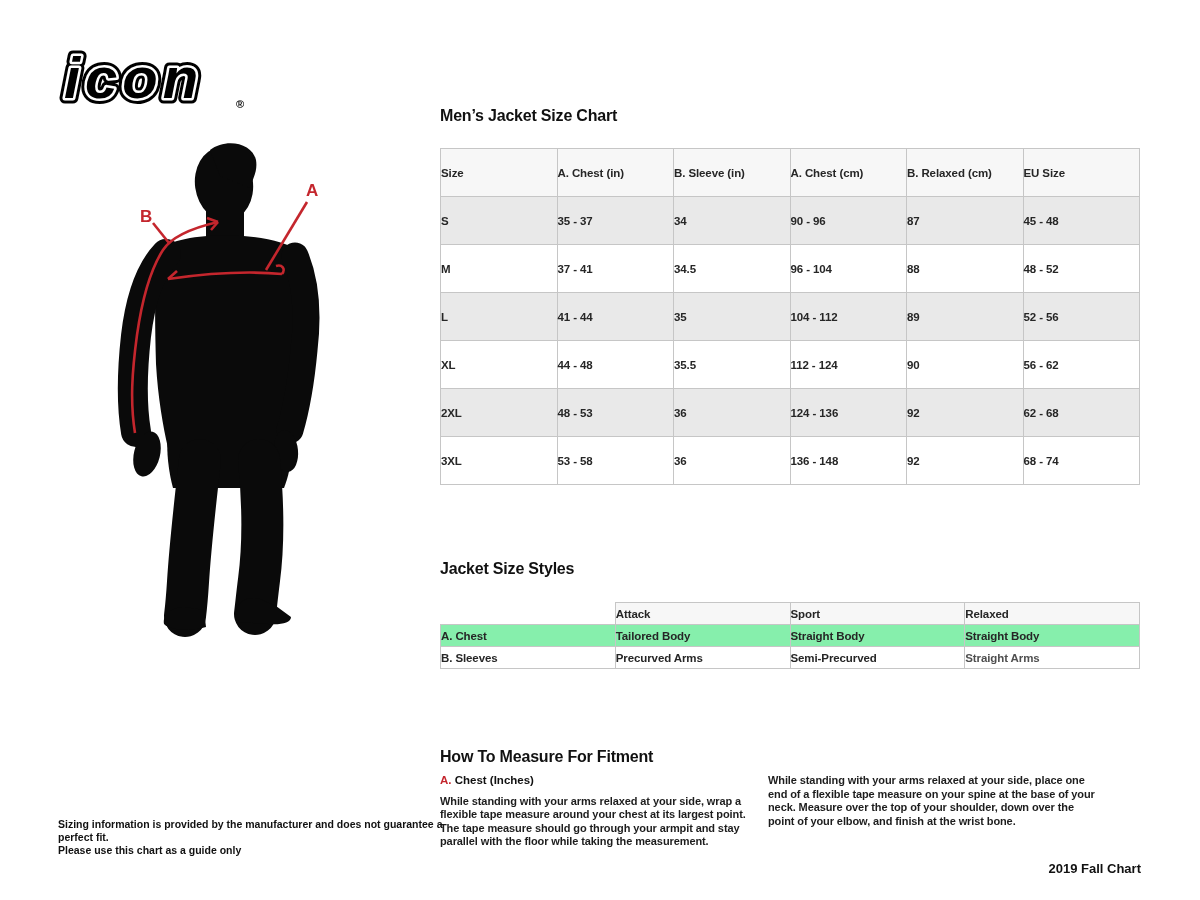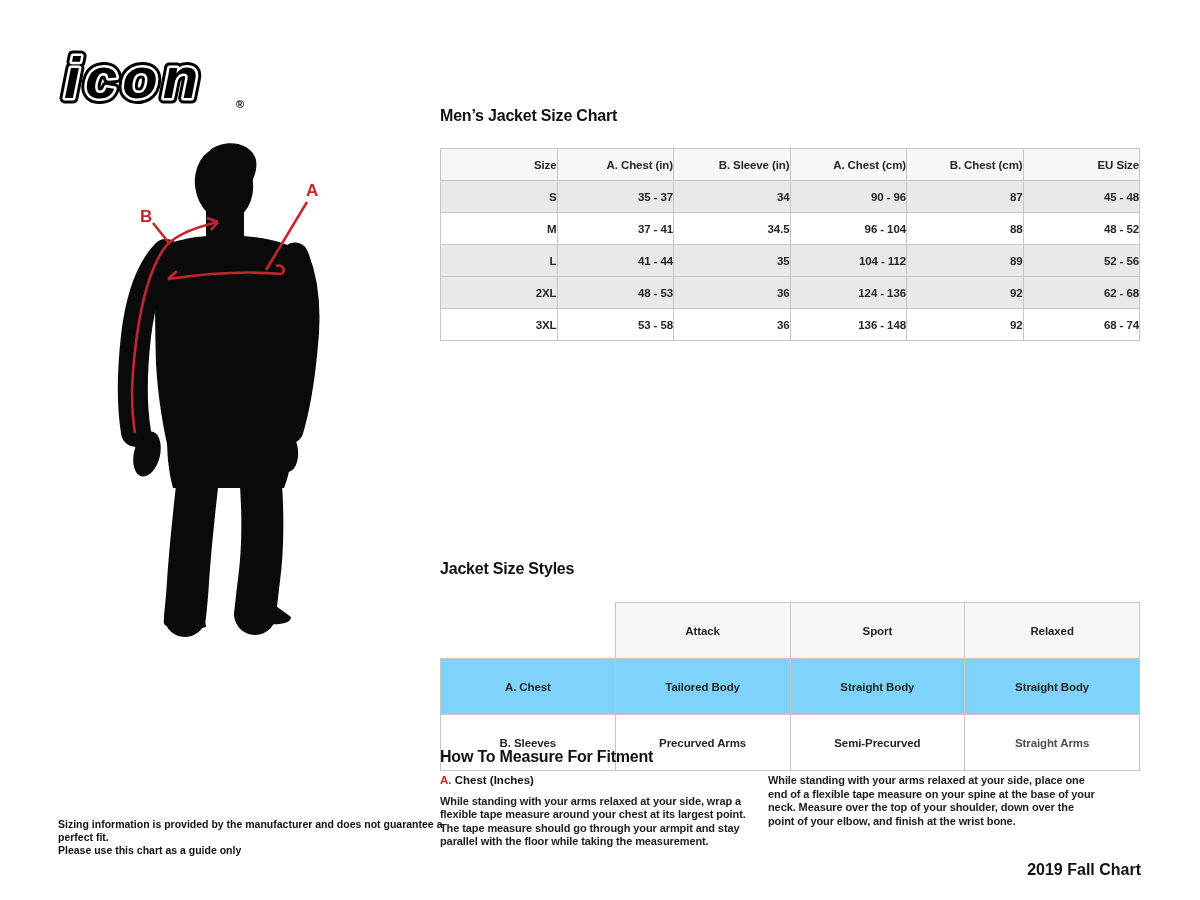--- a/index.html
+++ b/index.html
@@ -31,50 +31,50 @@
   #title-measure    { top: 748px; }
 
   table { border-collapse: collapse; table-layout: fixed; }
 
   
   .size-table {
     position: absolute; left: 440px; top: 148px; width: 700px;
   }
   .size-table td {
     border: 1px solid #c6c6c6;
-    height: 32px;
-    text-align: right;
+    height: 48px;
+    text-align: left;
     vertical-align: middle;
     font-size: 11.5px;
     font-weight: bold;
     color: #262626;
     letter-spacing: -0.1px;
     margin-left: 20px;
   }
   .size-table tr.hdr td { background: #f7f7f7; }
   .size-table tr.odd td { background: #e9e9e9; }
   .size-table tr.even td { background: #ffffff; }
 
   
   .styles-table {
     position: absolute; left: 440px; top: 602px; width: 700px;
   }
   .styles-table td {
     border: 1px solid #c6c6c6;
-    height: 56px;
-    text-align: center;
+    height: 22px;
+    text-align: left;
     vertical-align: middle;
     font-size: 11.5px;
     font-weight: bold;
     color: #262626;
     letter-spacing: -0.1px;
   }
   .styles-table td.blank { border: none; background: #ffffff; }
   .styles-table tr.hdr td:not(.blank) { background: #f7f7f7; }
-  .styles-table tr.odd td { background: #7dd3fc; }
+  .styles-table tr.odd td { background: #86efac; }
   .styles-table tr.even td:not(.blank) { background: #ffffff; }
   .styles-table td.lighter { color: #4f4f4f; }
 
   
   .measure-col {
     position: absolute; top: 774px; width: 322px;
     font-size: 11px; line-height: 13.5px;
   }
   #measure-a { left: 440px; }
   #measure-b { left: 768px; width: 330px; }
@@ -82,21 +82,21 @@
   .measure-head .letter { color: #c4262d; }
   .measure-body { font-weight: 600; color: #1d1d1d; letter-spacing: -0.1px; }
 
   
   .disclaimer {
     position: absolute; left: 58px; top: 818px; width: 390px;
     font-size: 10.5px; font-weight: 700; line-height: 13px; color: #111;
   }
   .fall-chart {
     position: absolute; right: 59px; top: 861px;
-    font-size: 16px; font-weight: bold; color: #111;
+    font-size: 13px; font-weight: bold; color: #111;
   }
 </style>
 </head>
 <body>
 
 <div class="logo-wrap">
   <svg width="220" height="70" viewBox="0 0 220 70">
     <g font-family="Liberation Sans, sans-serif" font-style="italic" font-weight="bold" font-size="58" letter-spacing="5">
       <text x="14" y="54" fill="none" stroke="#000000" stroke-width="11" stroke-linejoin="round">icon</text>
       <text x="14" y="54" fill="none" stroke="#ffffff" stroke-width="5" stroke-linejoin="round">icon</text>
@@ -161,21 +161,21 @@
 
 <h2 class="section-title" id="title-size-chart">Men’s Jacket Size Chart</h2>
 
 <table class="size-table">
   <tbody>
       <tr class="hdr">
     <td>Size</td>
     <td>A. Chest (in)</td>
     <td>B. Sleeve (in)</td>
     <td>A. Chest (cm)</td>
-    <td>B. Chest (cm)</td>
+    <td>B. Relaxed (cm)</td>
     <td>EU Size</td>
   </tr>
   <tr class="odd">
     <td>S</td>
     <td>35 - 37</td>
     <td>34</td>
     <td>90 - 96</td>
     <td>87</td>
     <td>45 - 48</td>
   </tr>
@@ -187,20 +187,28 @@
     <td>88</td>
     <td>48 - 52</td>
   </tr>
   <tr class="odd">
     <td>L</td>
     <td>41 - 44</td>
     <td>35</td>
     <td>104 - 112</td>
     <td>89</td>
     <td>52 - 56</td>
+  </tr>
+  <tr class="even">
+    <td>XL</td>
+    <td>44 - 48</td>
+    <td>35.5</td>
+    <td>112 - 124</td>
+    <td>90</td>
+    <td>56 - 62</td>
   </tr>
   <tr class="odd">
     <td>2XL</td>
     <td>48 - 53</td>
     <td>36</td>
     <td>124 - 136</td>
     <td>92</td>
     <td>62 - 68</td>
   </tr>
   <tr class="even">

